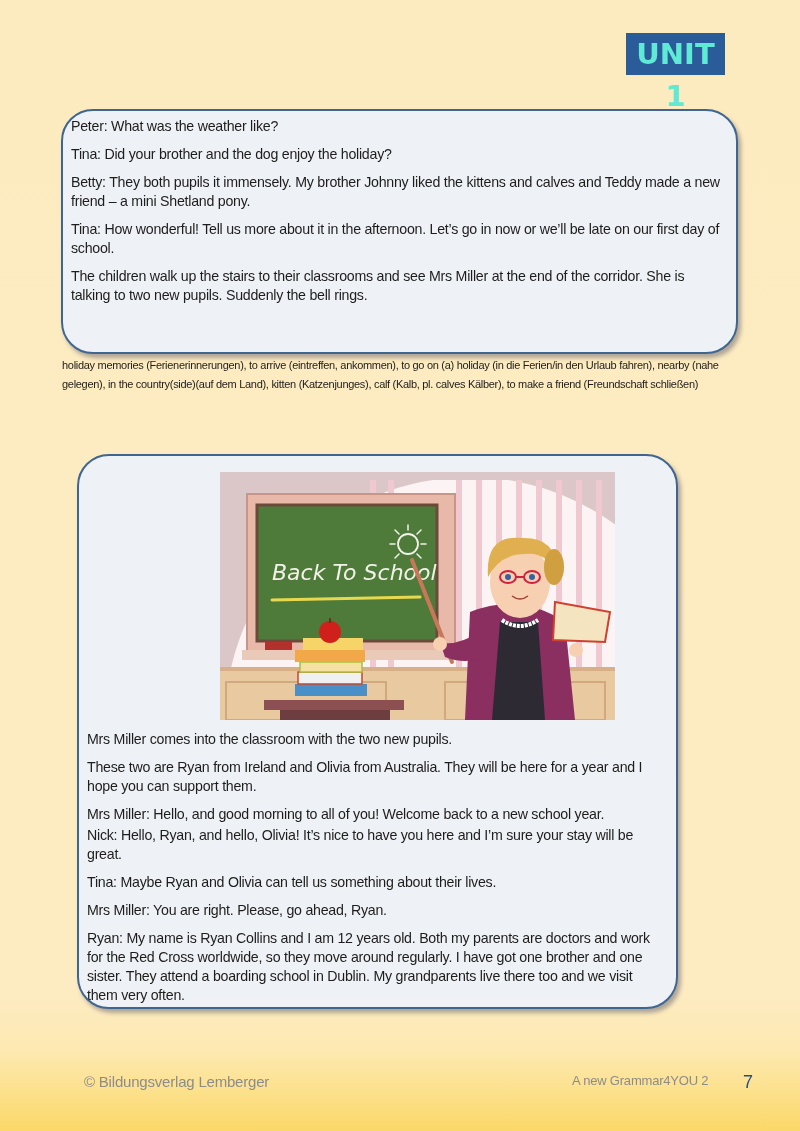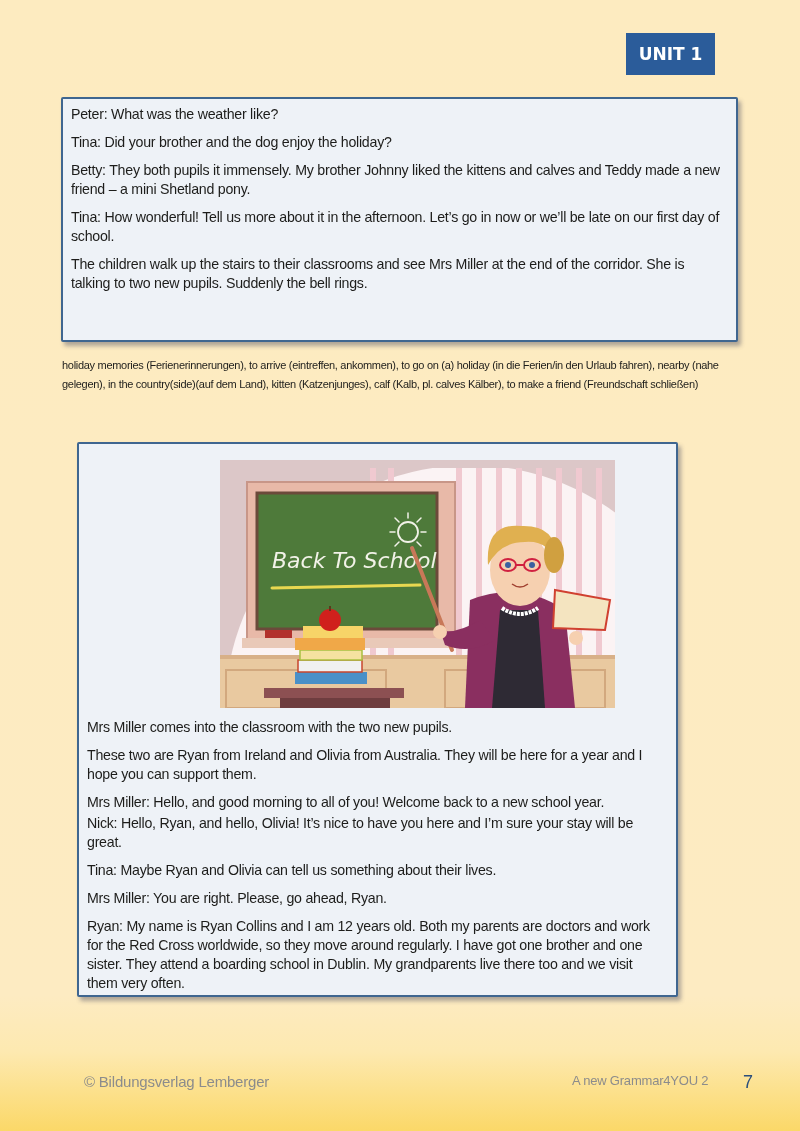--- a/index.html
+++ b/index.html
@@ -6,37 +6,38 @@
     html, body { width: 800px; height: 1131px; overflow: hidden; }
     body {
       position: relative;
       background: linear-gradient(to bottom, #fdebc0 0%, #fdebc2 88%, #fde9b0 93%, #fbd868 100%);
       font-family: "Liberation Sans", sans-serif;
       color: #1d1d1b;
     }
     .unit-badge {
       position: absolute;
       left: 626px; top: 33px;
-      width: 89px; height: 42px;
+      width: 99px; height: 42px;
       background: #2b5c9a;
-      color: #ffffff;
+      color: #5eead4;
       font-family: "DejaVu Sans", sans-serif;
       font-weight: bold;
-      font-size: 17px;
+      font-size: 29px;
       line-height: 42px;
       text-align: center;
       letter-spacing: 0px;
     }
     .box {
       position: absolute;
       background: #eef2f7;
       border: 2.5px solid #3f6690;
-      border-radius: 2px;
+      border-radius: 32px;
       box-shadow: 3px 4px 4px rgba(80,80,100,0.45);
       padding: 6px 10px 4px 8px;
+      margin-top: 12px;
     }
     .box1 { left: 61px; top: 97px; width: 677px; height: 245px; }
     .box2 { left: 77px; top: 442px; width: 601px; height: 555px; }
     .para {
       font-size: 14.2px;
       line-height: 19px;
       margin-bottom: 9px;
       letter-spacing: -0.25px;
     }
     .para.tight { margin-bottom: 2px; }

